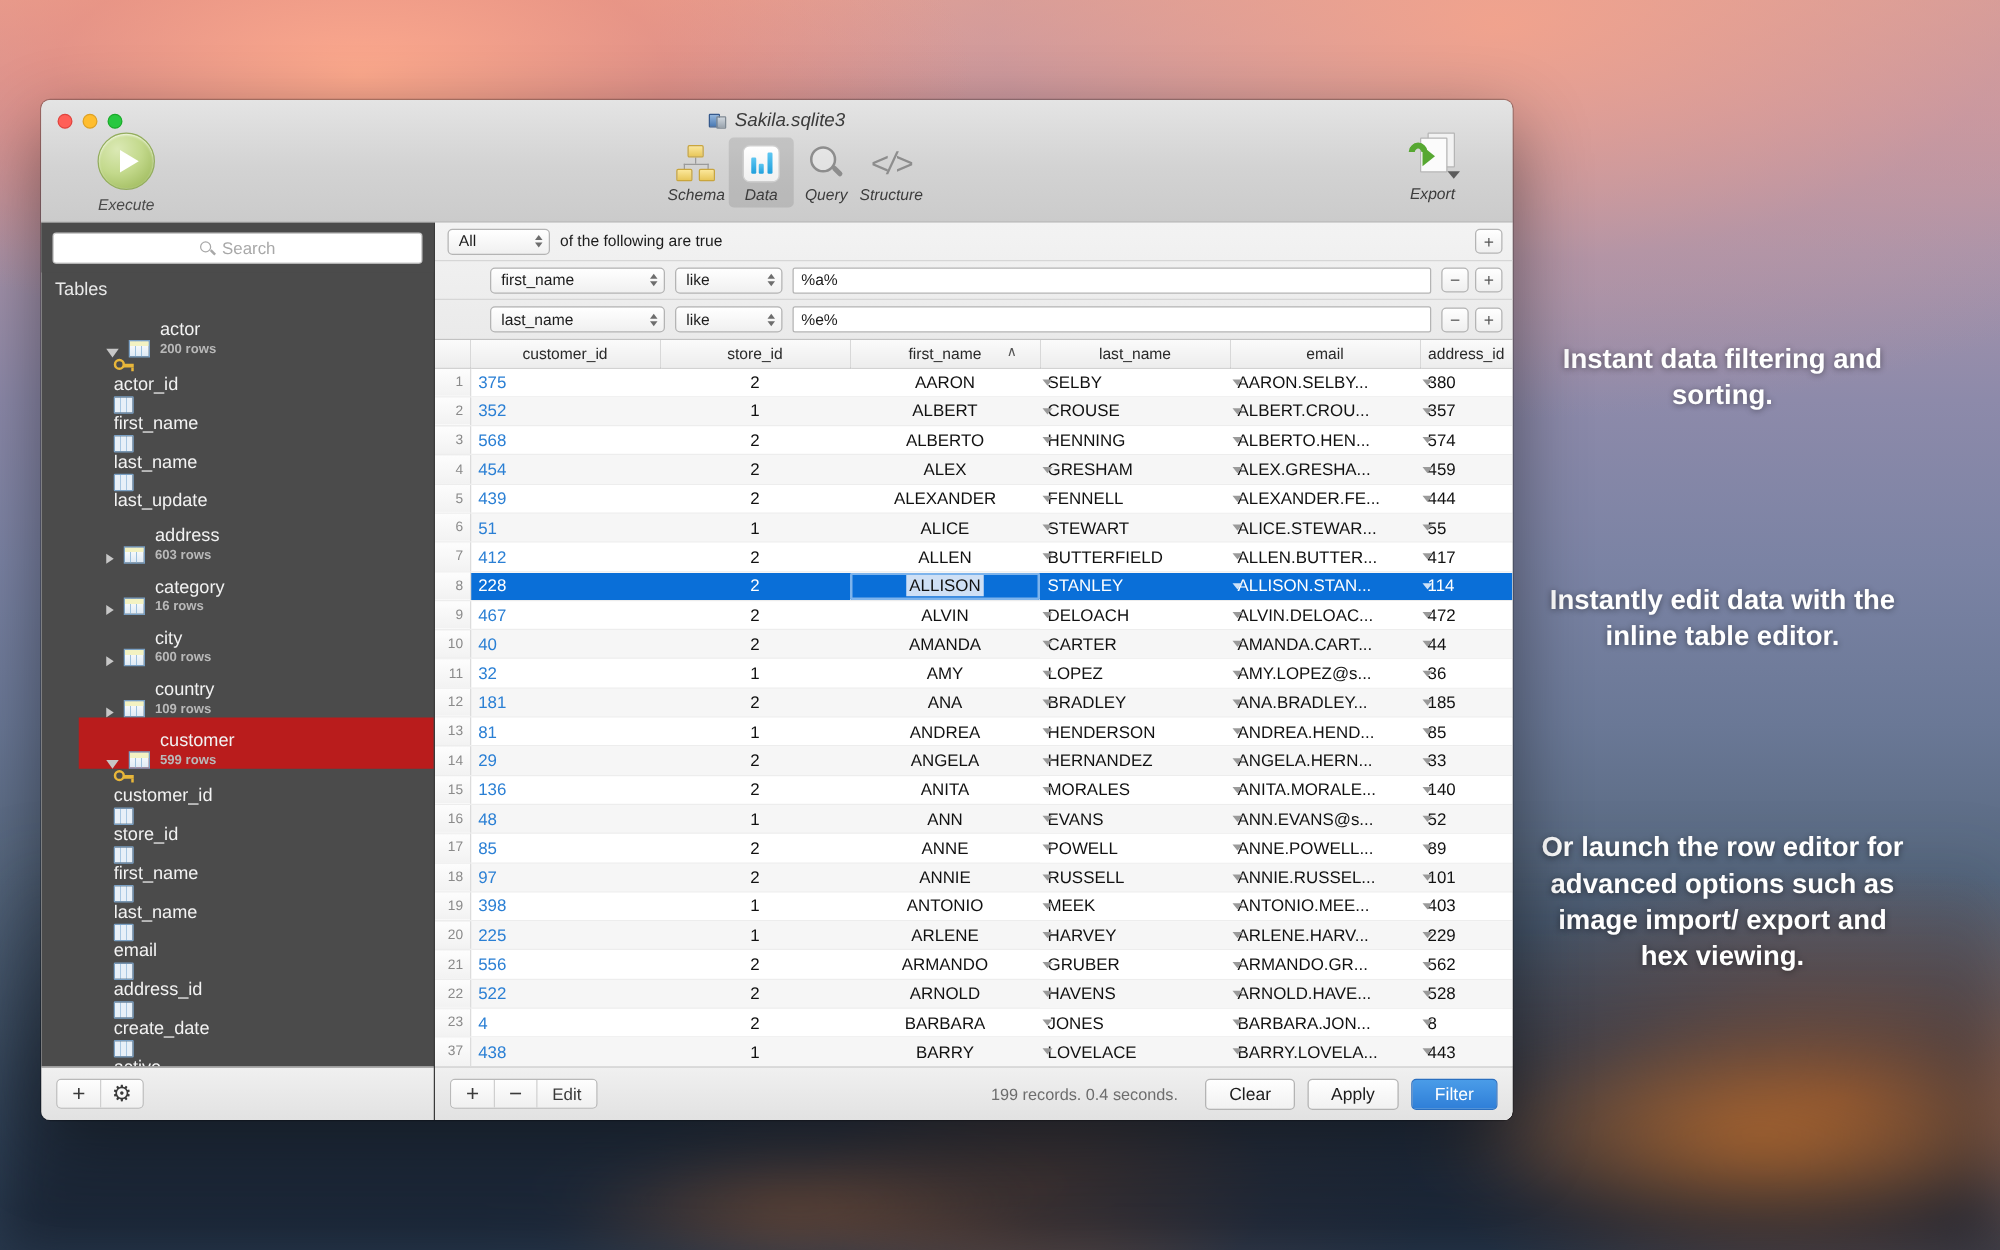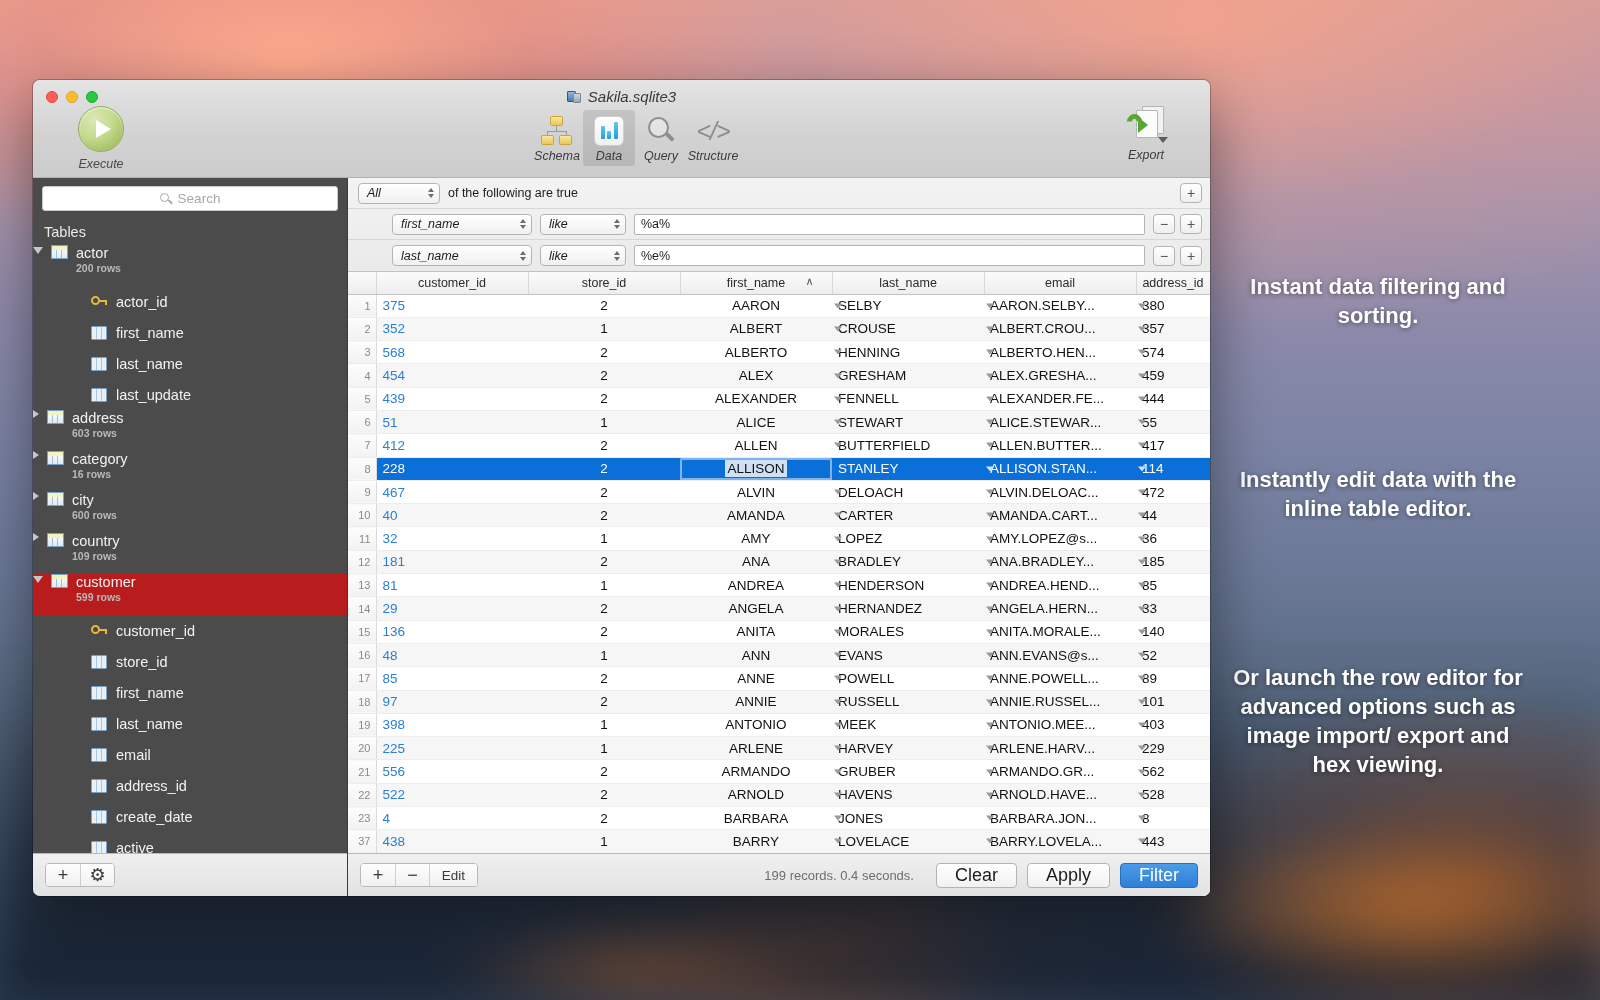--- a/index.html
+++ b/index.html
@@ -227,42 +227,42 @@
     font-size:13.5px; color:#a8a8a8;
   }
   .mag { position:relative; width:12px; height:12px; display:inline-block; }
   .mag u { position:absolute; left:0; top:0; width:9px; height:9px; border:1.5px solid #a8a8a8; border-radius:50%; display:block;}
   .mag i { position:absolute; left:8px; top:8px; width:5px; height:1.5px; background:#a8a8a8; transform:rotate(45deg); display:block;}
 
   #tree { flex: 1; overflow: hidden; padding-top: 2px; }
   .tree-title { color:#e9e9e9; font-size:14.5px; padding: 4px 0 5px 11px; }
 
   .tnode {
-    display:flex; align-items:flex-start; height: 41px; position: relative;
+    display:flex; align-items:flex-end; height: 41px; padding-left: 22px; position: relative; margin-left: 30px;
   }
   .tnode.selected { background:#b91c1c; }
   .disc {
     width:0;height:0;border-left:6px solid #c7c7c7;border-top:4.5px solid transparent;border-bottom:4.5px solid transparent;
     margin-right:8px; flex:none;
   }
   .disc.open { border-left:5.5px solid transparent;border-right:5.5px solid transparent;border-top:7px solid #c7c7c7;border-bottom:none; margin-top:2px;}
   .tbl-ico {
     width:17px; height:14px; flex:none; margin-right:8px;
     background: linear-gradient(180deg,#f7f7c8 0 4px, #ffffff 4px 100%);
     border:1px solid #7aa0c4;
     background-image:
       linear-gradient(180deg, #f3f2c2 0 4px, rgba(255,255,255,0) 4px),
       linear-gradient(90deg, transparent 0 4px, #9cc0dd 4px 5px, transparent 5px 9px, #9cc0dd 9px 10px, transparent 10px),
       linear-gradient(180deg, #ffffff, #dfeaf4);
   }
   .tnode .txt { display:flex; flex-direction: column; justify-content:center; }
   .tnode .name { color:#f2f2f2; font-size:14.5px; line-height: 17px;}
   .tnode .rows { color:#b9b9b9; font-size:10.5px; font-weight:bold; line-height:13px; }
 
-  .tleaf { display:flex; align-items:center; height: 31px; padding-left: 58px; }
+  .tleaf { display:flex; align-items:flex-start; height: 31px; padding-left: 58px; flex-direction: column; }
   .tleaf .lname { color:#f2f2f2; font-size:14.5px; }
   .key-ico {
     width:16px;height:14px;margin-right:9px;flex:none;position:relative;
   }
   .key-ico u {
     position:absolute; left:0; top:1px; width:9px;height:9px;border-radius:50%;
     border:2.5px solid #e8b63a; display:block;
   }
   .key-ico i {
     position:absolute; left:8px; top:5px; width:8px; height:2.5px; background:#e8b63a; display:block;
@@ -296,21 +296,21 @@
     display:flex; align-items:center; height: 31px; padding: 0 8px 0 10px; gap:8px;
     border-bottom: 1px solid #d6d6d6;
   }
   .frow:last-child { border-bottom: none; }
   .frow.sub { padding-left: 44px; }
 
   .popup {
     height:21px; border:1px solid #b4b4b4; border-radius:4px;
     background: linear-gradient(180deg,#ffffff,#f0f0f0);
     display:flex; align-items:center; padding: 0 20px 0 8px;
-    font-size:12.5px; color:#1c1c1c; position:relative; flex:none;font-style:italic;
+    font-size:12.5px; color:#1c1c1c; position:relative; flex:none;
   }
   .popup .arrows {
     position:absolute; right:5px; top:50%; transform:translateY(-50%);
     display:flex;flex-direction:column;gap:2px;
   }
   .popup .arrows u { width:0;height:0;border-left:3.5px solid transparent;border-right:3.5px solid transparent;border-bottom:4px solid #6d6d6d;display:block;}
   .popup .arrows i { width:0;height:0;border-left:3.5px solid transparent;border-right:3.5px solid transparent;border-top:4px solid #6d6d6d;display:block;}
 
   #pop-all { width: 82px; }
   .pop-field { width: 140px; }
@@ -371,21 +371,21 @@
   
   #mainfoot {
     height: 43px; background: linear-gradient(180deg,#f0f0f0,#e2e2e2);
     border-top:1px solid #b9b9b9;
     display:flex; align-items:center; padding: 0 12px 0 12px; gap:10px;
   }
   #status { margin-left:auto; font-size:13px; color:#6d6d6d; padding-right: 12px;}
   .pbtn {
     height:25px; padding:0 18px; border:1px solid #b4b4b4; border-radius:4px;
     background: linear-gradient(180deg,#ffffff,#f1f1f1);
-    font-size:18px; color:#1c1c1c; display:flex;align-items:center;justify-content:center;
+    font-size:14px; color:#1c1c1c; display:flex;align-items:center;justify-content:center;
   }
   .pbtn.primary { background: linear-gradient(180deg,#4a9ce8,#2f7fd8); border-color:#2a6fc0; color:#fff; }
 </style>
 </head>
 <body>
 
 <div id="desktop"></div>
 
 <div class="caption" id="cap1">Instant data filtering and sorting.</div>
 <div class="caption" id="cap2">Instantly edit data with the inline table editor.</div>

